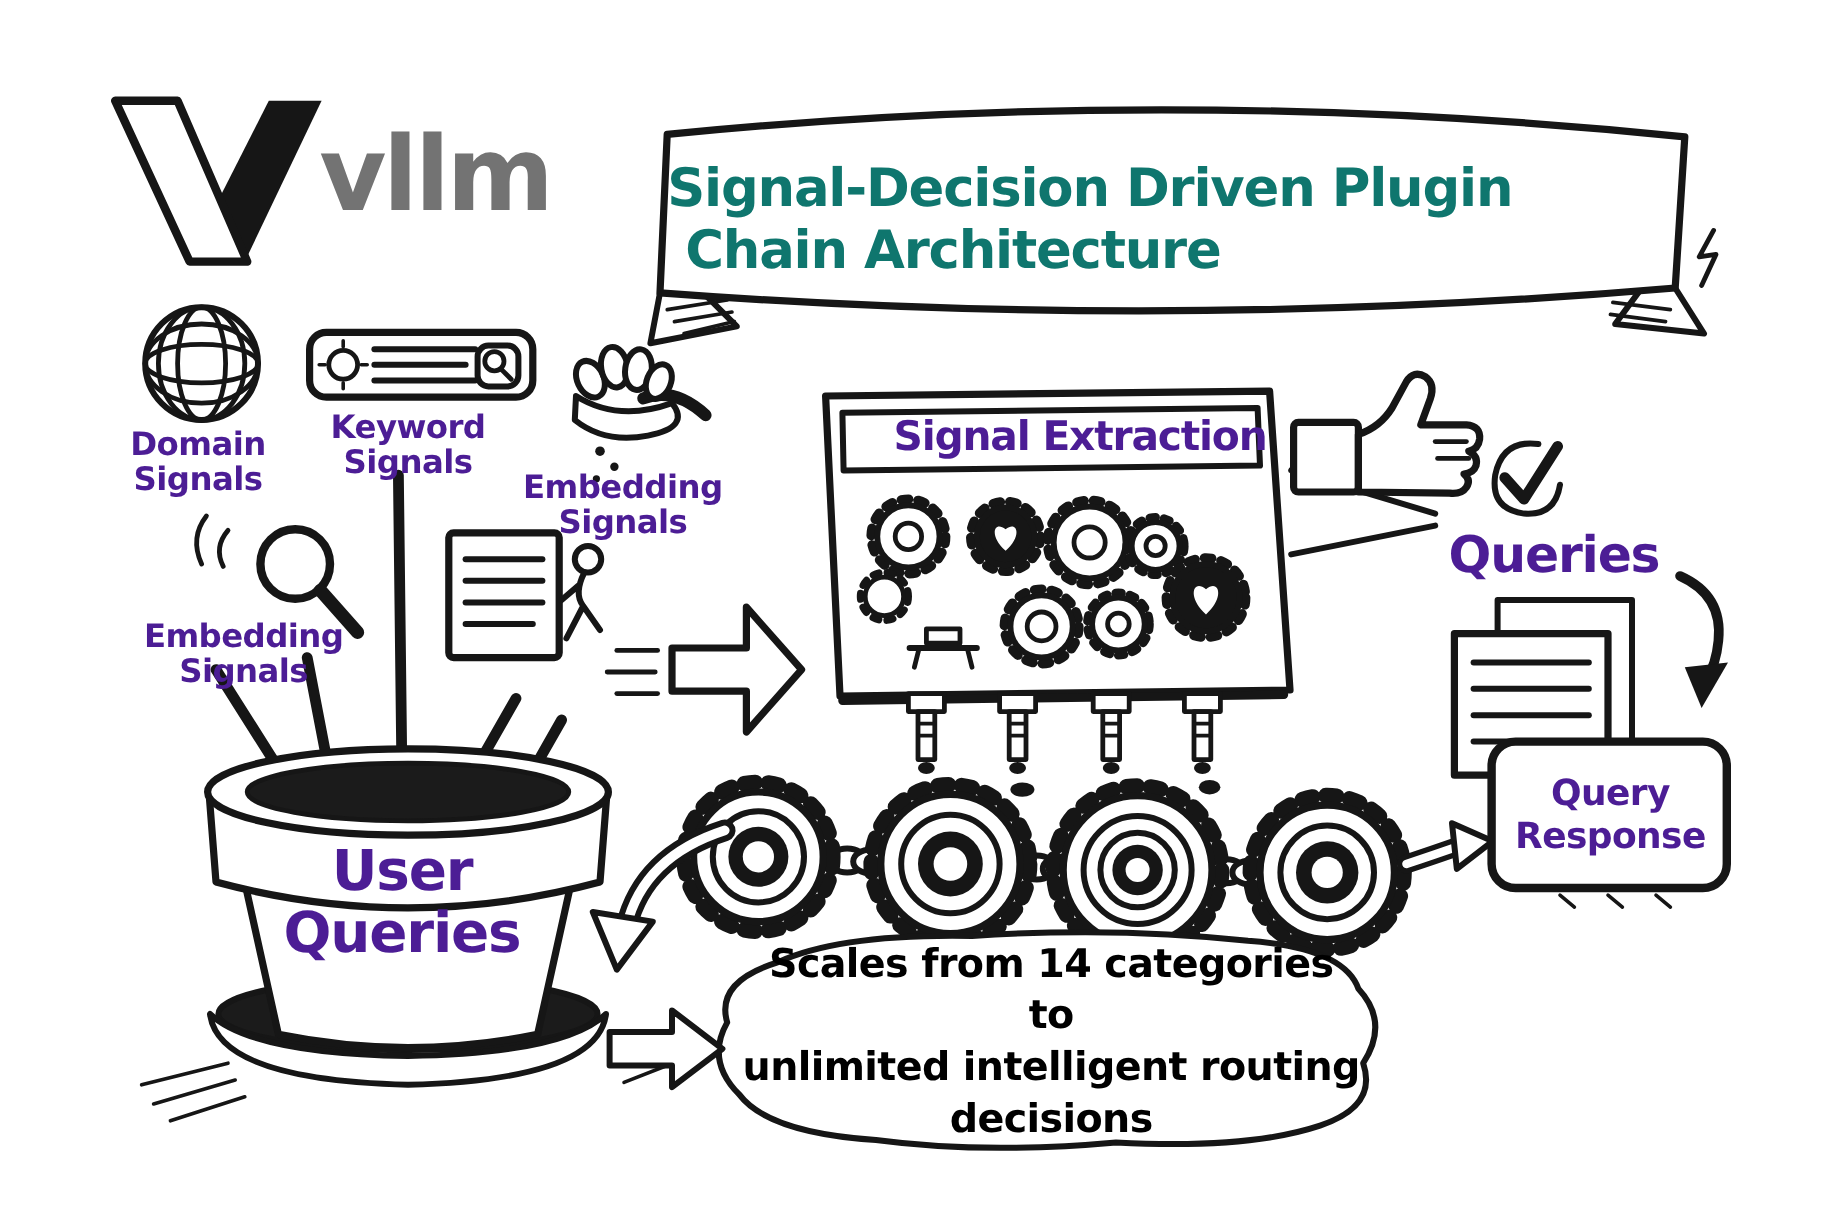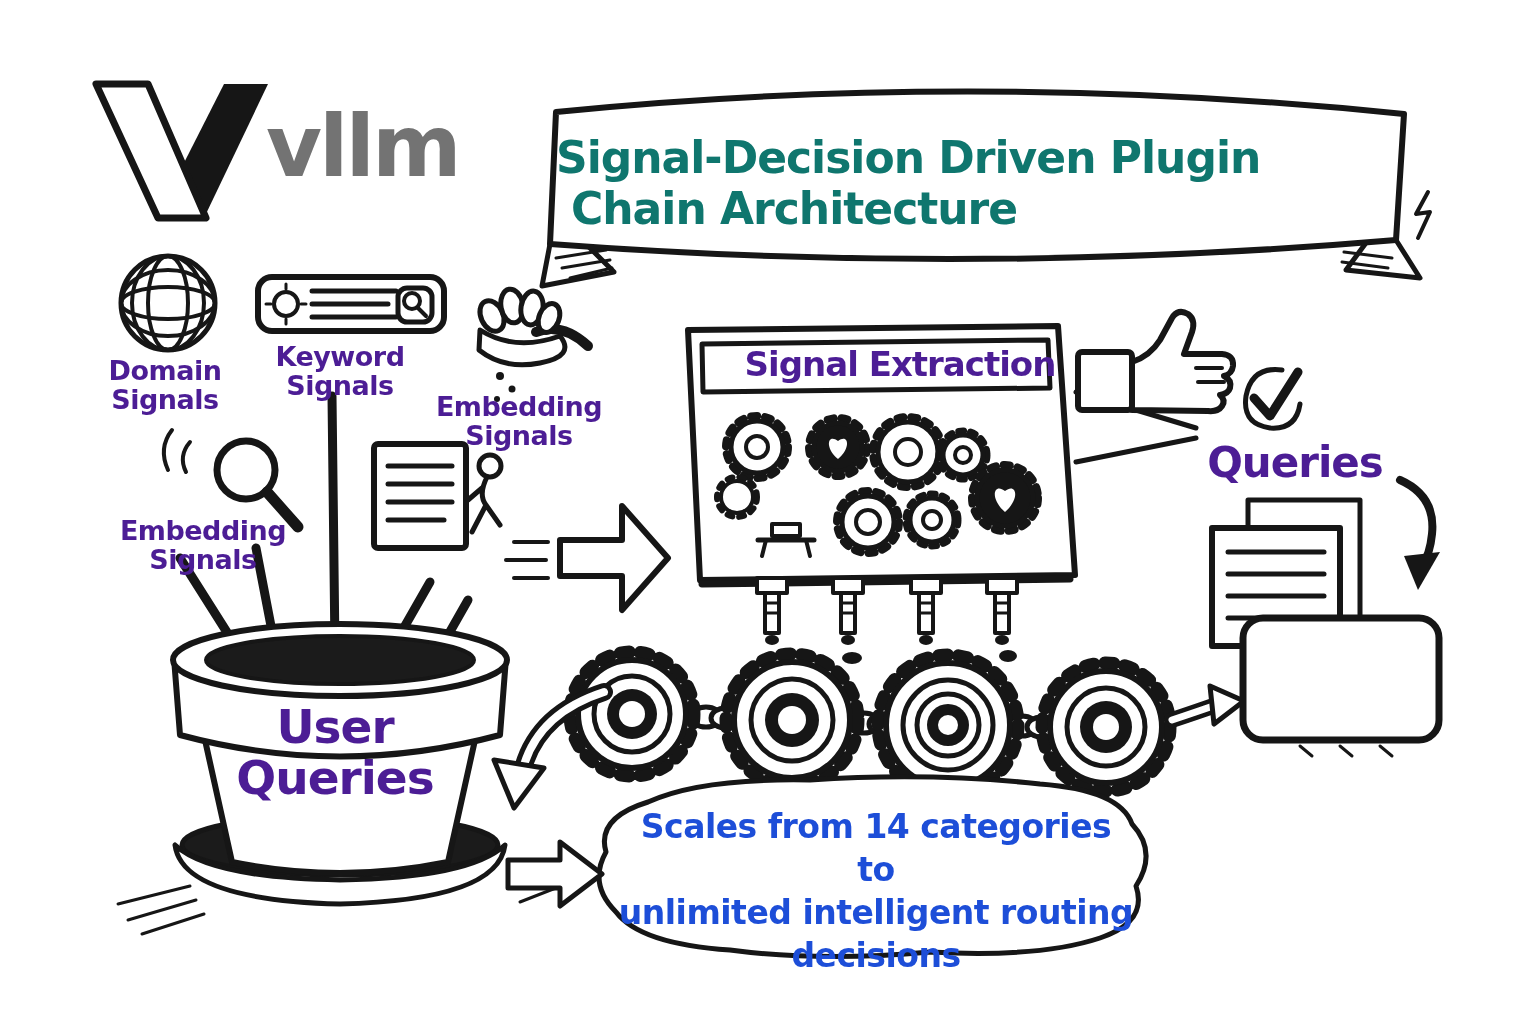--- a/index.html
+++ b/index.html
@@ -8,21 +8,21 @@
   #canvas { position:relative; width:1536px; height:1024px; background:#fff; overflow:hidden; }
   #art { position:absolute; left:0; top:0; }
   .label { position:absolute; font-weight:bold; color:#4c1d95; text-align:center; line-height:1.08; letter-spacing:-0.5px; }
   .s { stroke:#161616; fill:none; stroke-linecap:round; stroke-linejoin:round; }
   .f { fill:#ffffff; stroke:#161616; stroke-linecap:round; stroke-linejoin:round; }
   .k { fill:#161616; stroke:none; }
   .brand { position:absolute; left:266px; top:96px; font-size:86px; font-weight:bold; color:#737373; letter-spacing:-3px; }
   .banner-text { position:absolute; left:556px; top:116px; width:848px; text-align:left; color:#0f766e;margin-top:16px; }
   .banner-text .l1 { font-size:44px; font-weight:bold; letter-spacing:-1px; }
   .banner-text .l2 { font-size:44px; font-weight:bold; letter-spacing:-1px;padding-left:15px; }
-  .bubble-text { position:absolute; left:618px; top:806px; width:516px; text-align:center; color:#1d4ed8; }
+  .bubble-text { position:absolute; left:618px; top:782px; width:516px; text-align:center; color:#000000; }
   .bubble-text div { font-size:33px; font-weight:bold; line-height:1.3; letter-spacing:-0.5px; }
 </style>
 </head>
 <body>
 
 <div id="canvas">
 
 <svg id="art" width="1536" height="1024" viewBox="0 0 1536 1024">
 
   <g>
@@ -330,20 +330,21 @@
 
 <div class="label" style="left:112px; top:516px; width:182px; font-size:27px;">Embedding Signals</div>
 
 
 <div class="label" style="left:195px; top:702px; width:280px; font-size:47px; letter-spacing:-1px;">User Queries</div>
 
 <div class="label" style="left:706px; top:346px; width:388px; font-size:34px; letter-spacing:-1px;">Signal Extraction</div>
 
 <div class="label" style="left:1190px; top:440px; width:210px; font-size:42px; letter-spacing:-1px;">Queries</div>
 
+<div class="label" style="left:1258px; top:644px; width:168px; font-size:30px; line-height:1.2;">Query Response</div>
 
 <div class="bubble-text">
   <div>Scales from 14 categories to</div>
   <div>unlimited intelligent routing</div>
   <div>decisions</div>
 </div>
 
 </div>
 
 </body></html>

